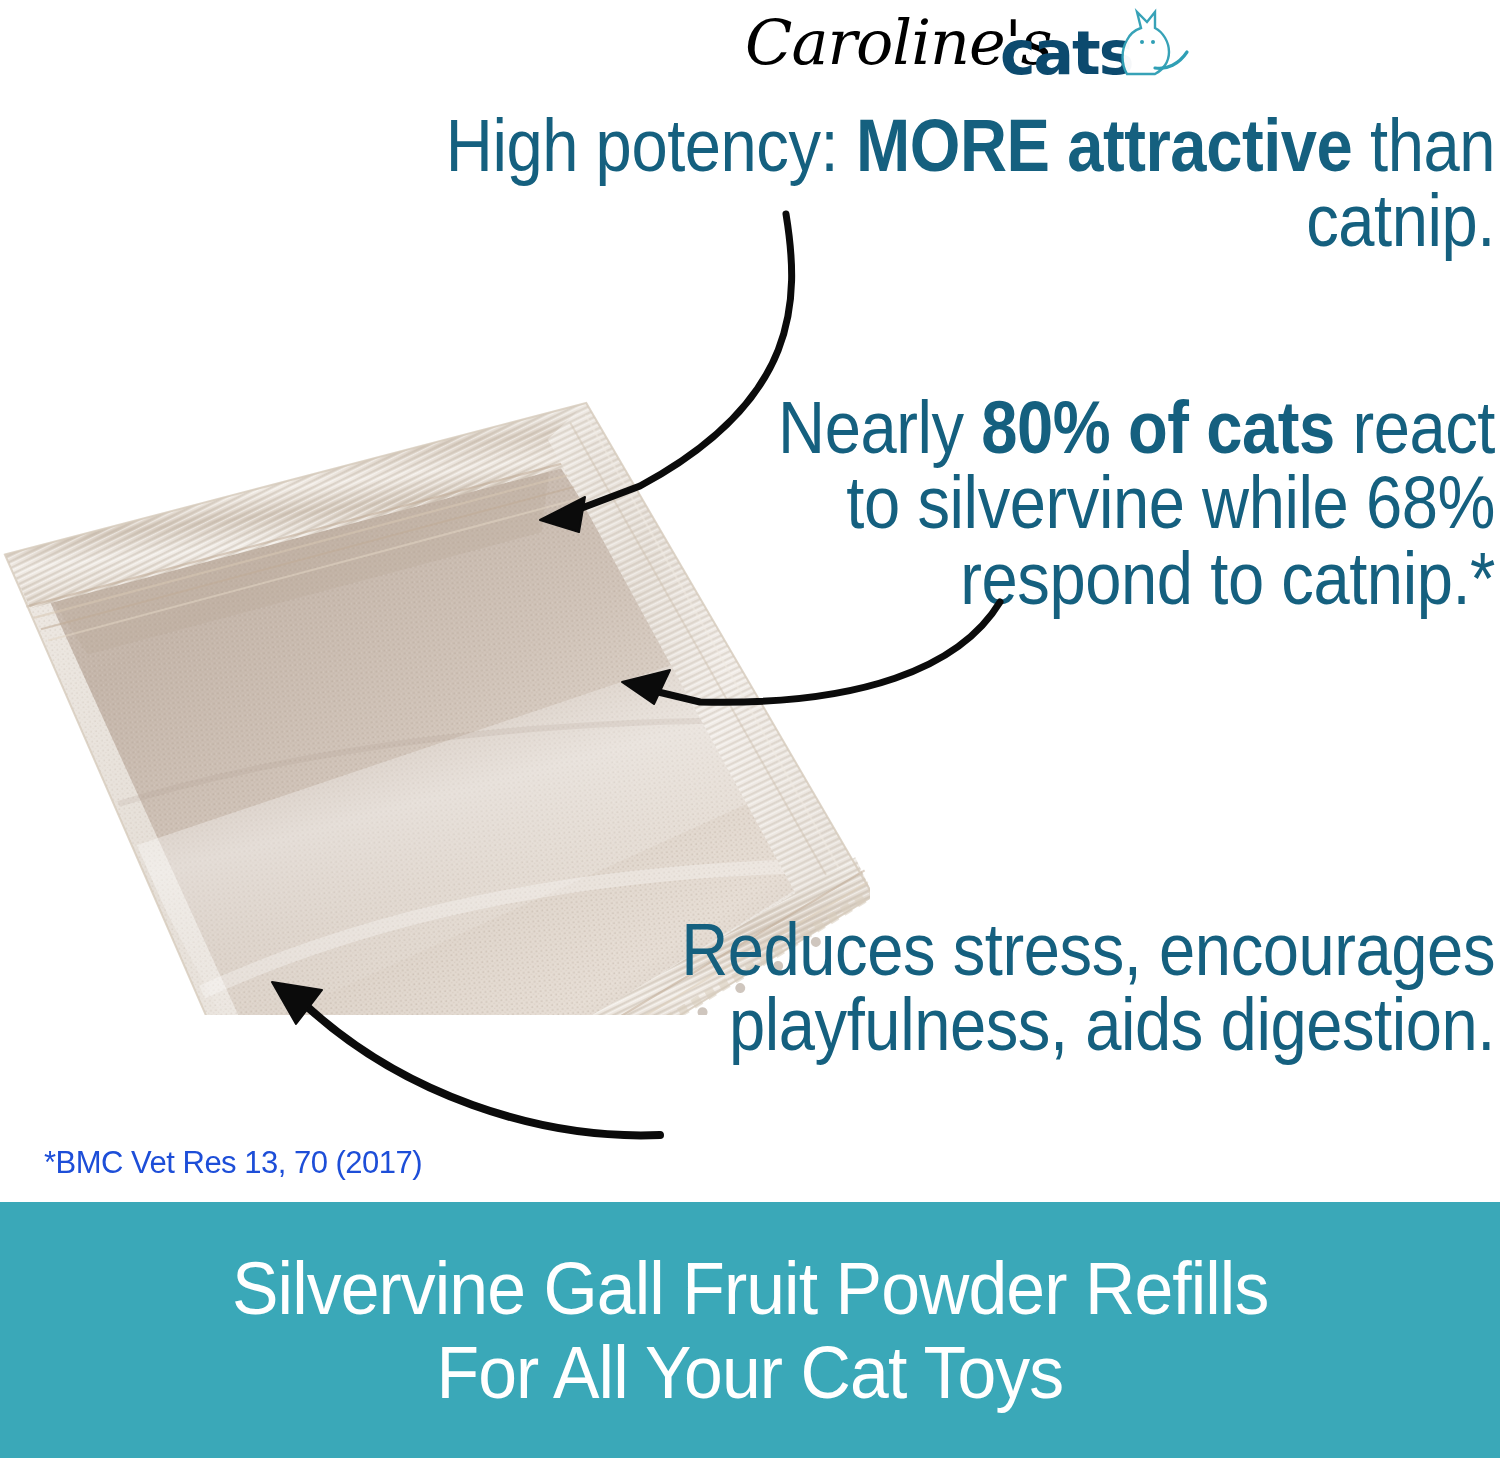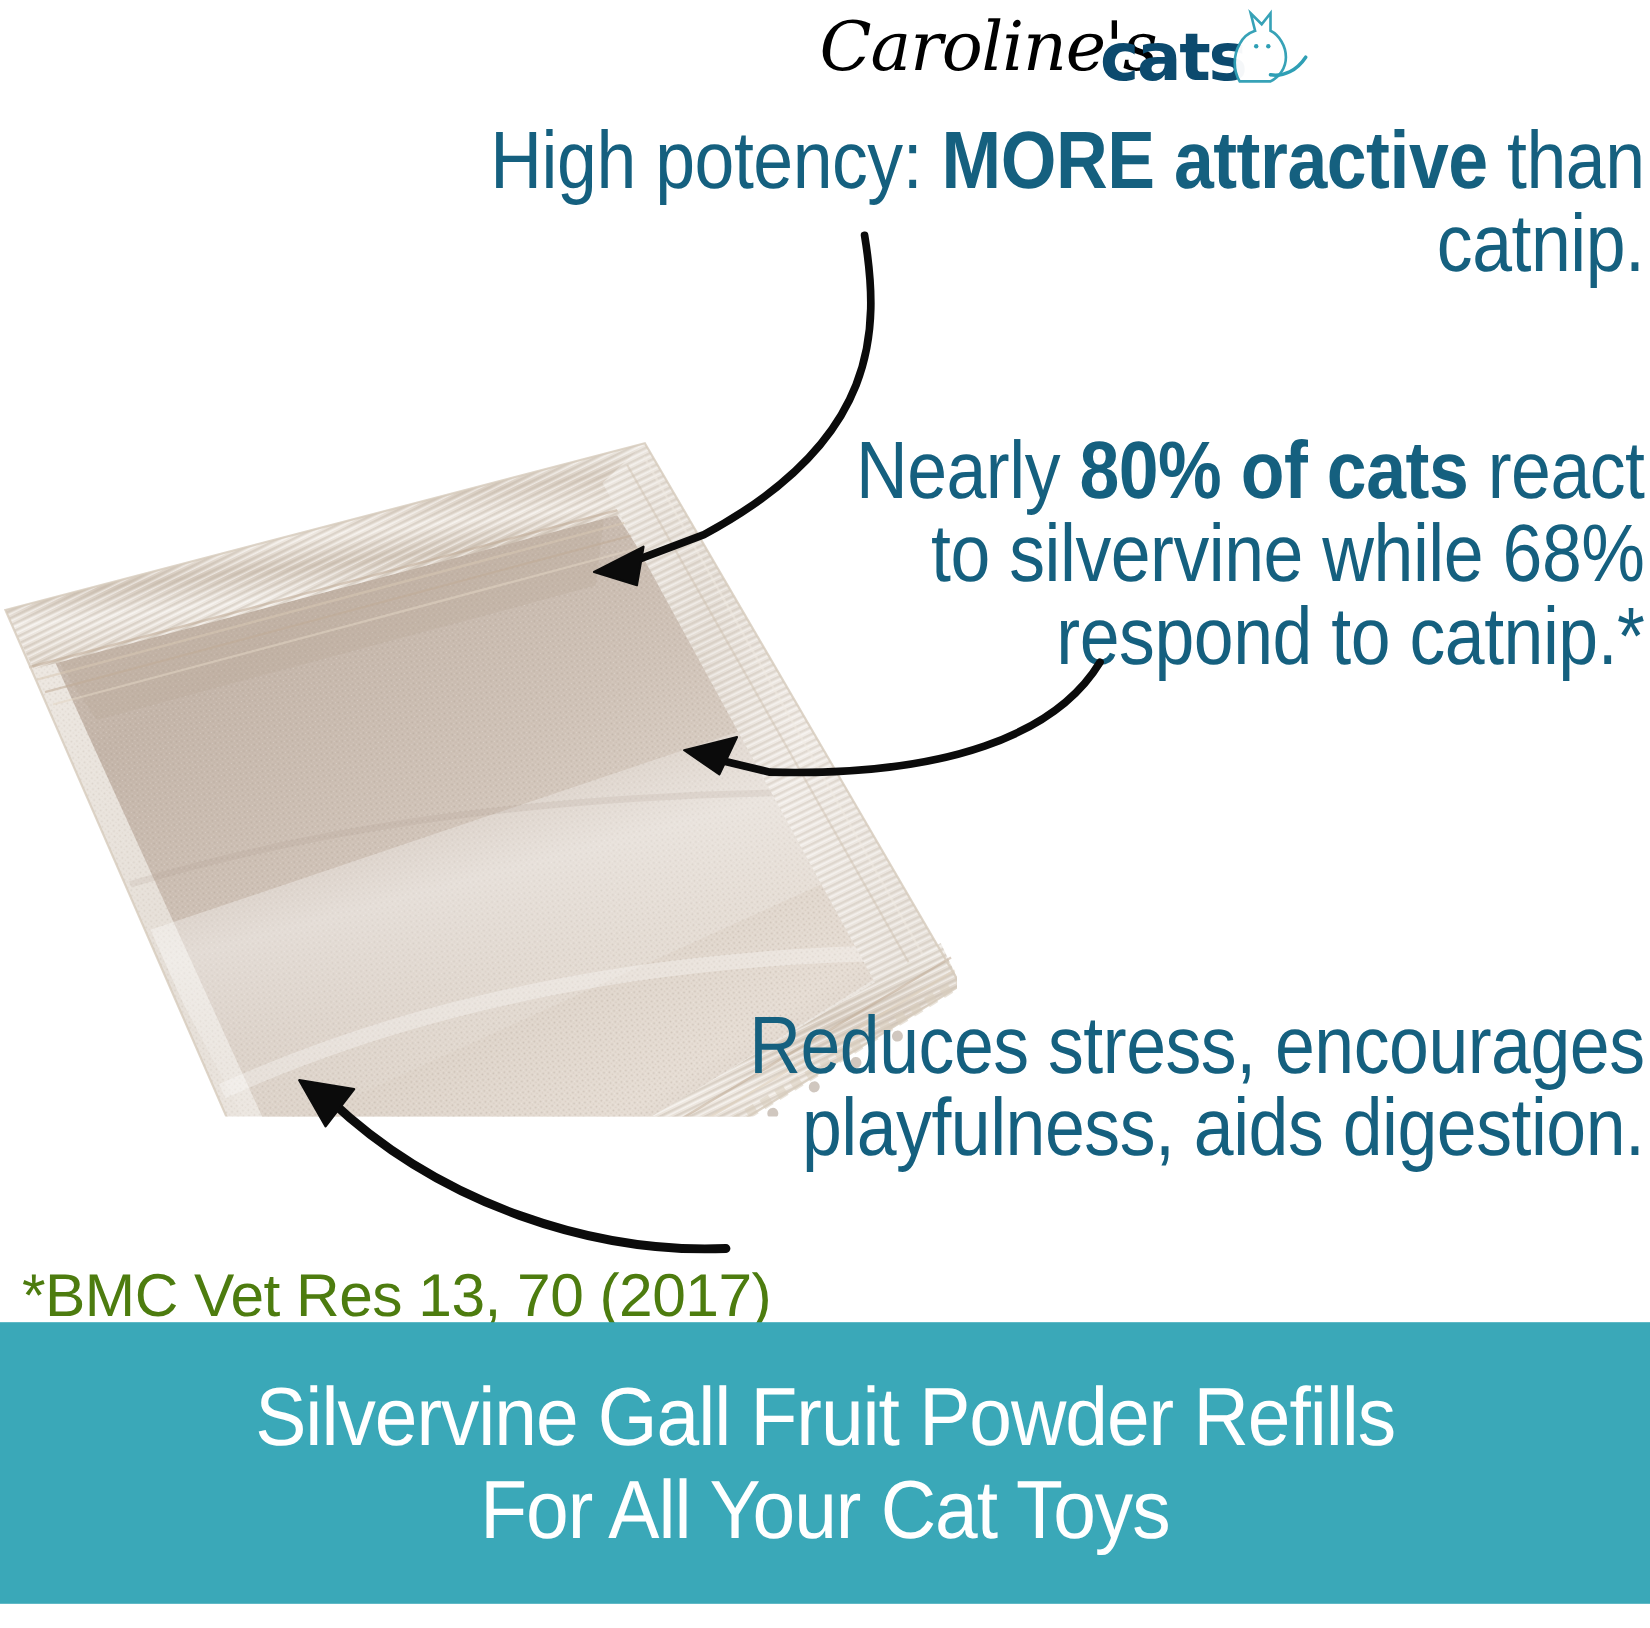--- a/index.html
+++ b/index.html
@@ -90,25 +90,25 @@
     top: 912px;
     width: 1115px;
     font-size: 74px;
     text-align: right;
     transform-origin: right top;
   }
 
   
   #footnote {
     position: absolute;
-    left: 20px;
+    left: 44px;
     top: 1145px;
     font-family: "Liberation Sans", sans-serif;
-    font-size: 55px;
-    color: #4d7c0f;
+    font-size: 31px;
+    color: #1d4ed8;
     letter-spacing: -0.5px;
     white-space: nowrap;
   }
 
   
   #banner {
     position: absolute;
     left: 0;
     top: 1202px;
     width: 1500px;

